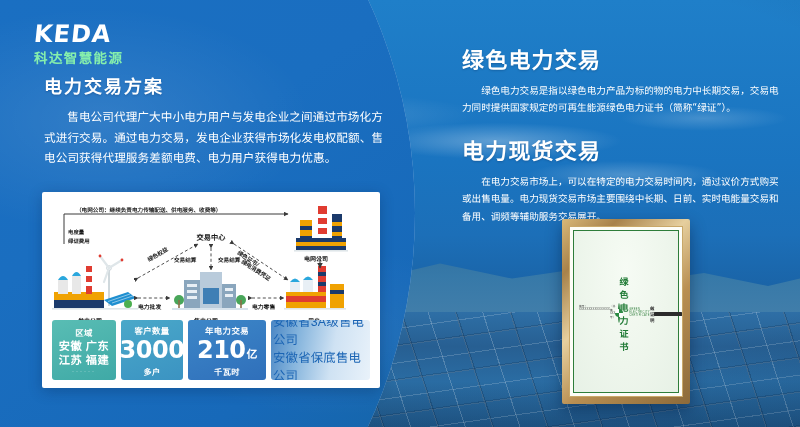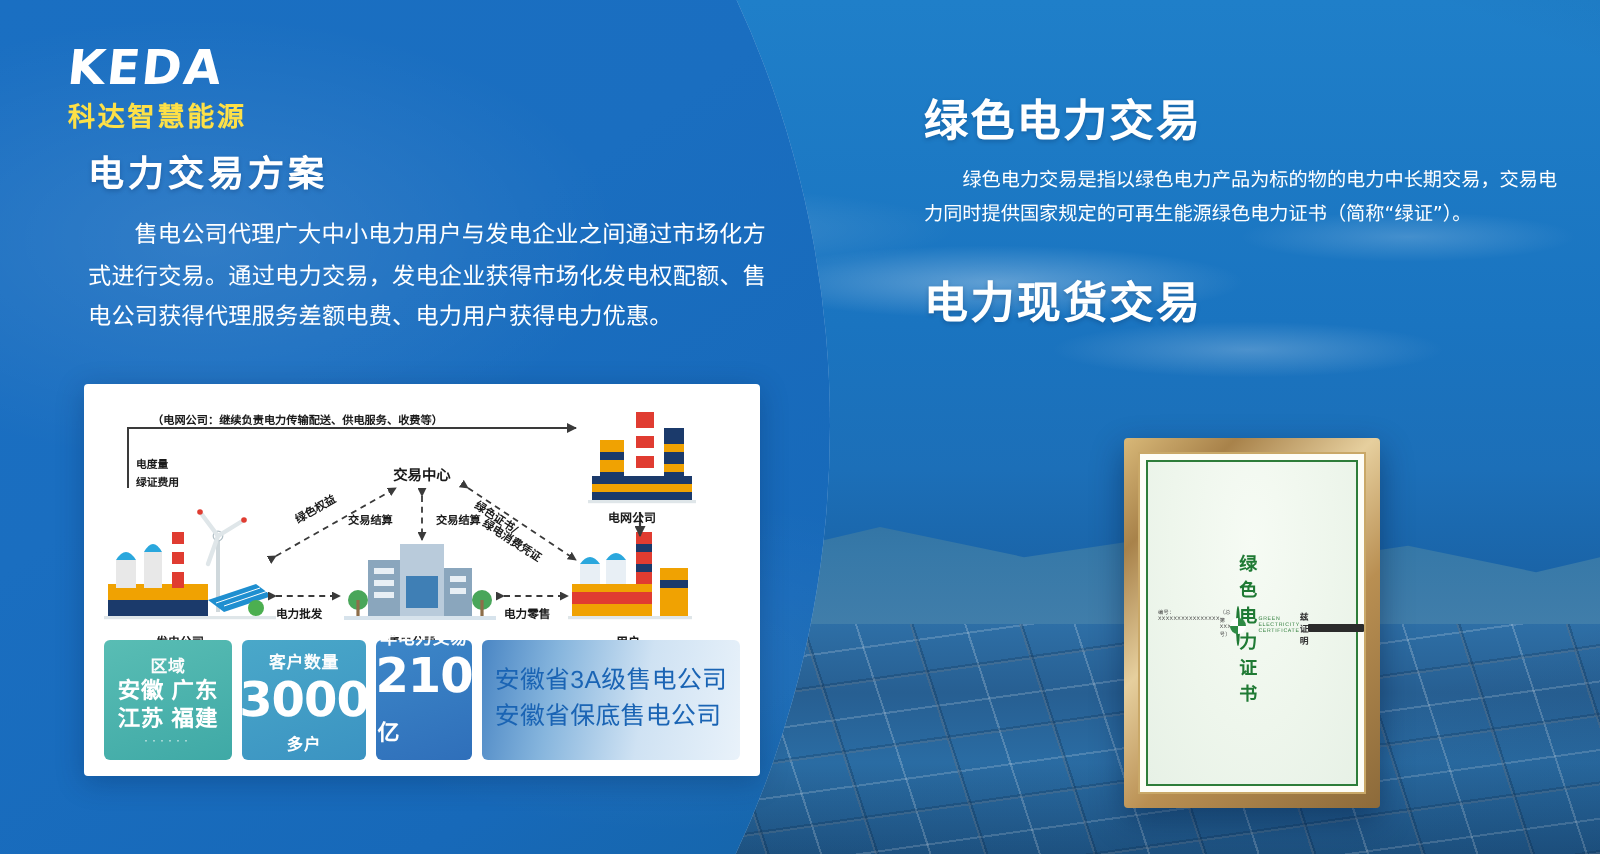--- a/index.html
+++ b/index.html
@@ -79,21 +79,21 @@
 
   
   .logo{position:absolute;left:34px;top:24px;width:130px;}
   .logo-mark{display:flex;align-items:flex-end;gap:1px;height:20px;}
   .logo-wordmark{
     font-weight:900;font-size:24px;letter-spacing:1px;color:#fff;
     line-height:20px;font-family:"DejaVu Sans",sans-serif;
     transform:skewX(-6deg);
   }
   .logo-sub{
-    margin-top:3px;color:#fde047;font-size:13.5px;font-weight:700;letter-spacing:1.4px;
+    margin-top:3px;color:#86efac;font-size:13.5px;font-weight:700;letter-spacing:1.4px;
     font-family:"DejaVu Sans","Liberation Sans",sans-serif;
   }
 
   
   .headline{
     position:absolute;left:44px;top:72px;width:345px;color:#fff;
   }
   .headline h1{
     margin:0 0 9px 0;font-size:18px;font-weight:900;letter-spacing:2px;
     font-family:"DejaVu Sans","Liberation Sans",sans-serif;
@@ -121,21 +121,21 @@
   .stats{
     position:absolute;left:10px;bottom:8px;right:10px;height:60px;
     display:flex;gap:5px;
   }
   .stat{
     border-radius:3px;color:#fff;display:flex;flex-direction:column;
     align-items:center;justify-content:center;padding:3px 2px;
   }
   .stat.s1{width:64px;background:linear-gradient(160deg,#59bdb4,#3fa9a6);}
   .stat.s2{width:62px;background:linear-gradient(160deg,#4aa8c9,#3b93c2);}
-  .stat.s3{width:48px;background:linear-gradient(160deg,#3d87c8,#2f6fba);}
+  .stat.s3{width:78px;background:linear-gradient(160deg,#3d87c8,#2f6fba);}
   .stat.s4{
     flex:1;background:linear-gradient(100deg,#4a86c4 0%,#86b5dd 28%,#cfe2f3 62%,#e9f2fa 100%);
     align-items:center;justify-content:center;position:relative;overflow:hidden;
   }
   .stat-cap{font-size:8.4px;font-weight:700;letter-spacing:.4px;margin-bottom:2px;opacity:.97;}
   .stat-region{font-size:11.2px;font-weight:900;line-height:1.22;text-align:center;letter-spacing:.5px;}
   .stat-dots{font-size:6px;letter-spacing:2px;opacity:.8;margin-top:1px;}
   .stat-num{font-size:24px;font-weight:900;line-height:1;letter-spacing:-.5px;
             font-family:"DejaVu Sans","Liberation Sans",sans-serif;}
   .stat-num .unit-cn{font-size:11px;font-weight:900;margin-left:1px;}
@@ -421,20 +421,21 @@
     </div>
   </div>
 
   <div class="right-col">
     <div class="sec">
       <h2>绿色电力交易</h2>
       <p>绿色电力交易是指以绿色电力产品为标的物的电力中长期交易，交易电力同时提供国家规定的可再生能源绿色电力证书（简称“绿证”）。</p>
     </div>
     <div class="sec">
       <h2>电力现货交易</h2>
+      <p>在电力交易市场上，可以在特定的电力交易时间内，通过议价方式购买或出售电量。电力现货交易市场主要围绕中长期、日前、实时电能量交易和备用、调频等辅助服务交易展开。</p>
     </div>
   </div>
 
   <div class="cert-frame">
     <div class="cert-frame-inner">
       <div class="cert-page">
 
         <div class="cert-topline">
           <span>编号：XXXXXXXXXXXXXXXX</span>
           <span>（总第 XXXX 号）</span>

